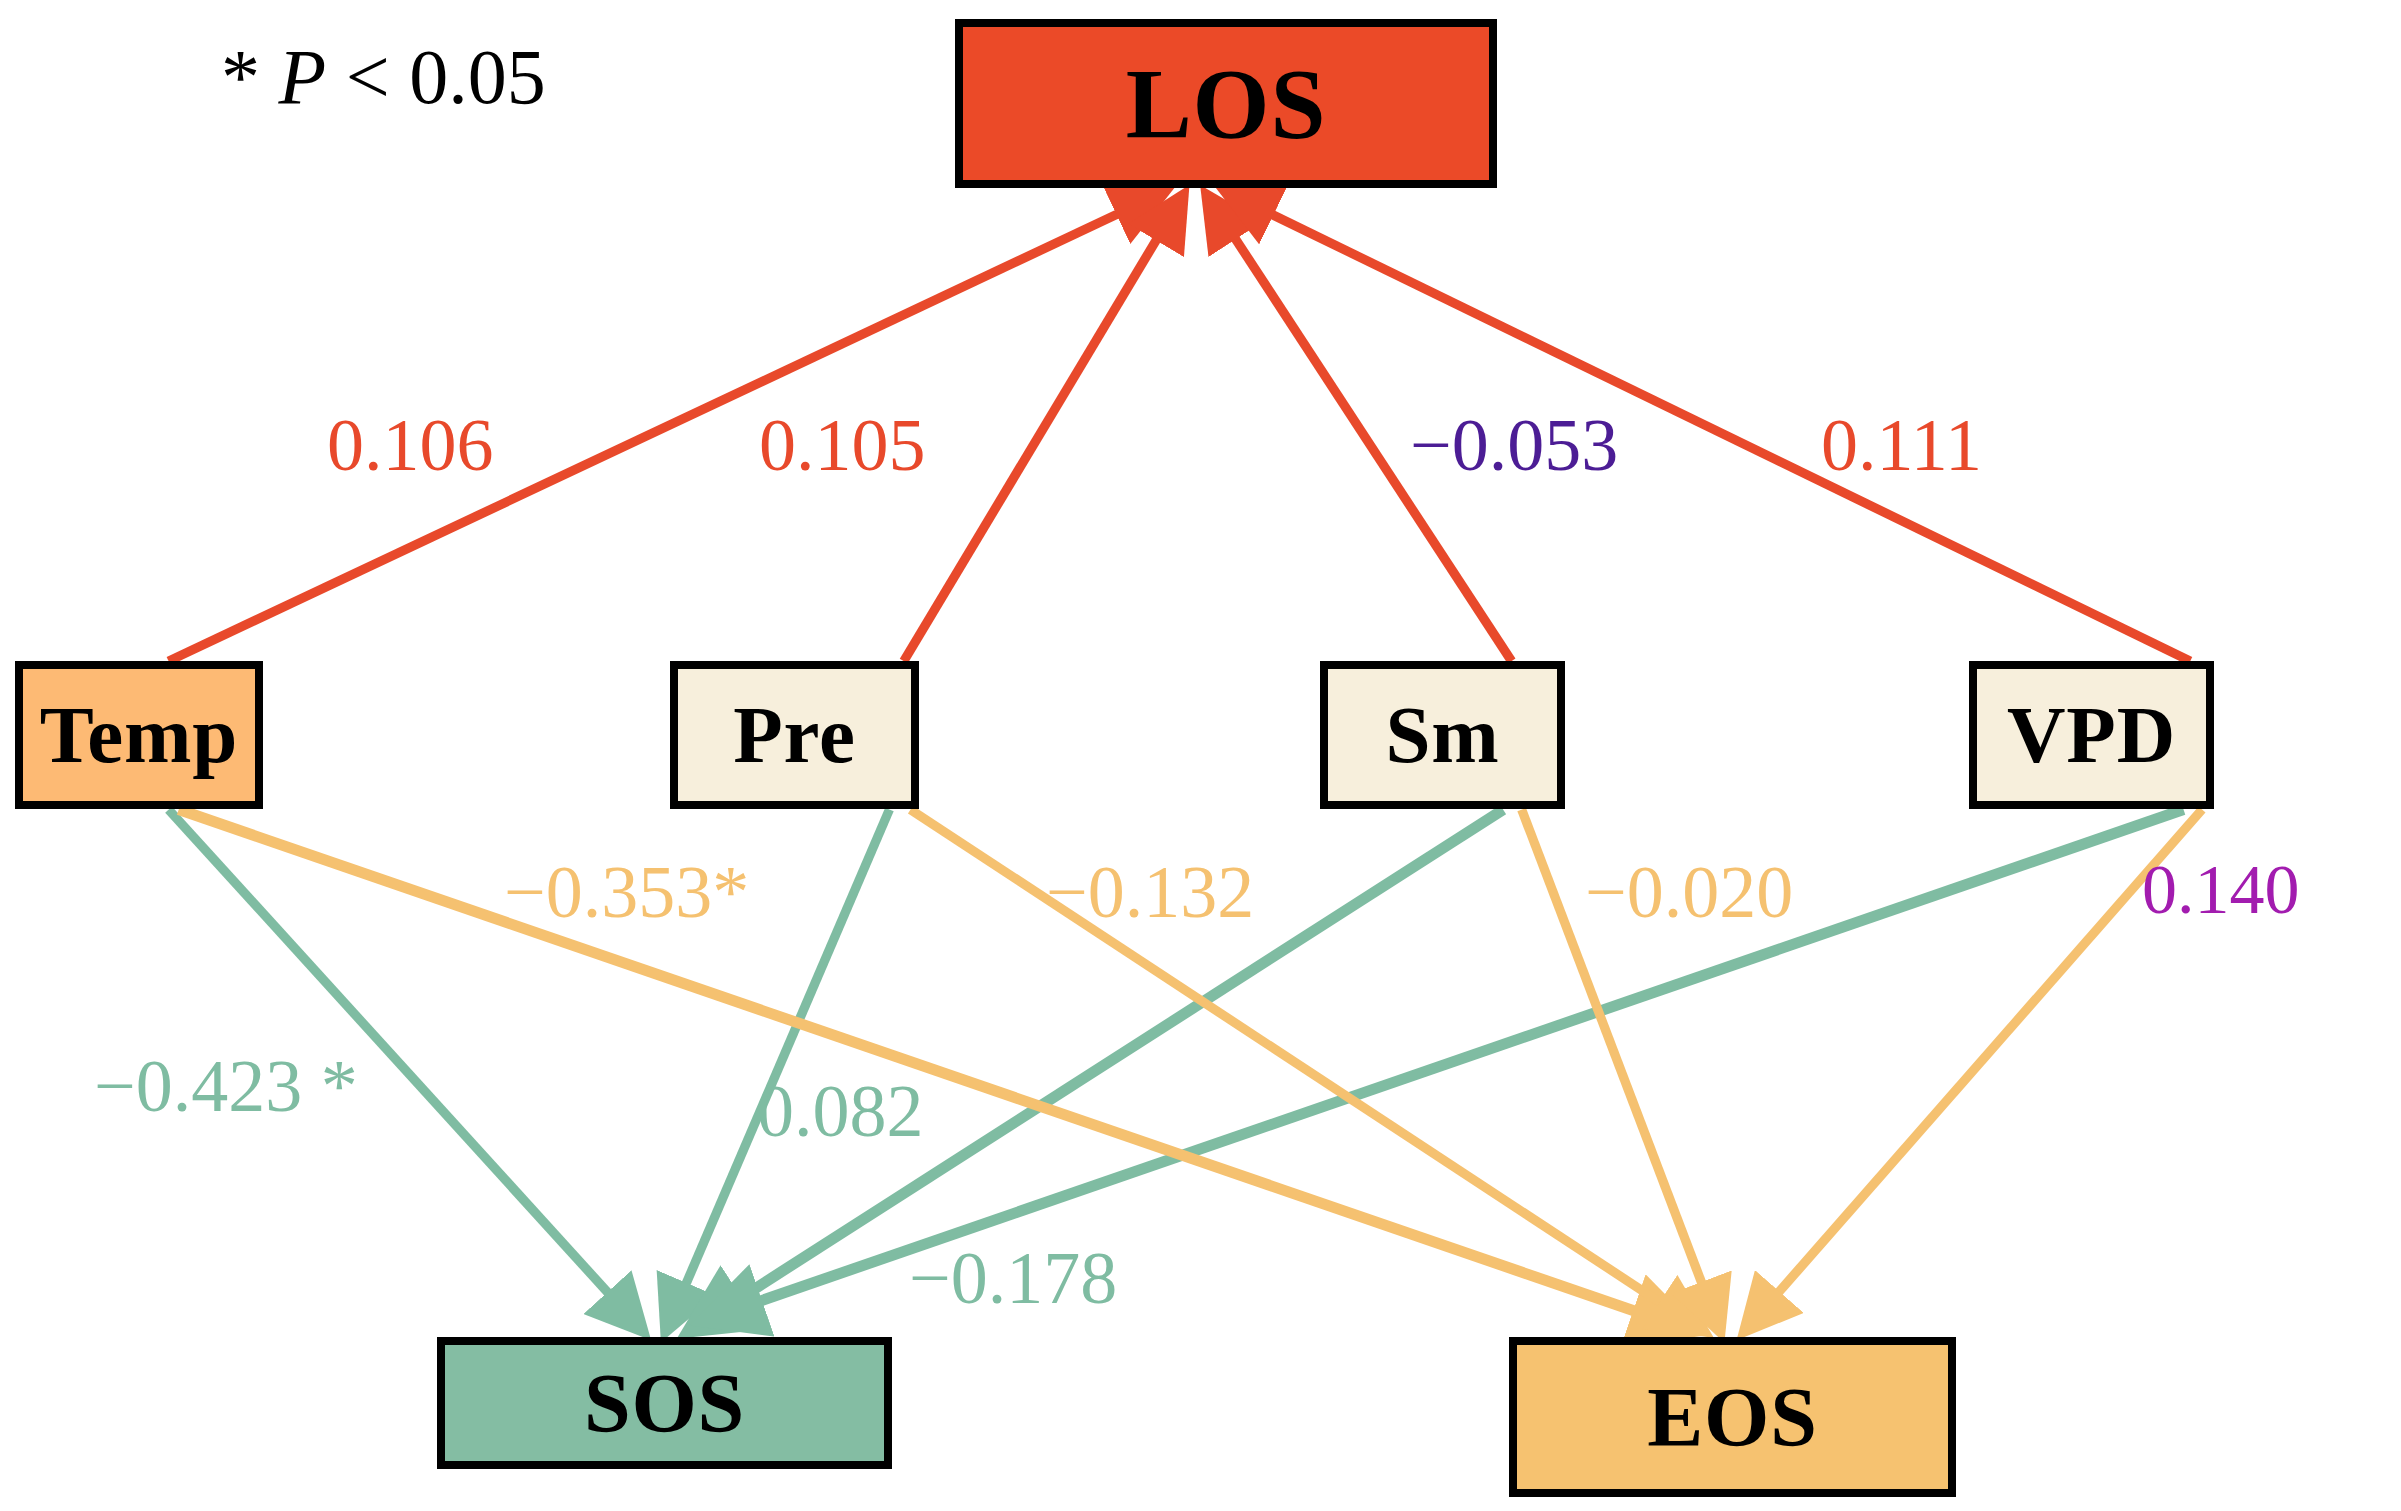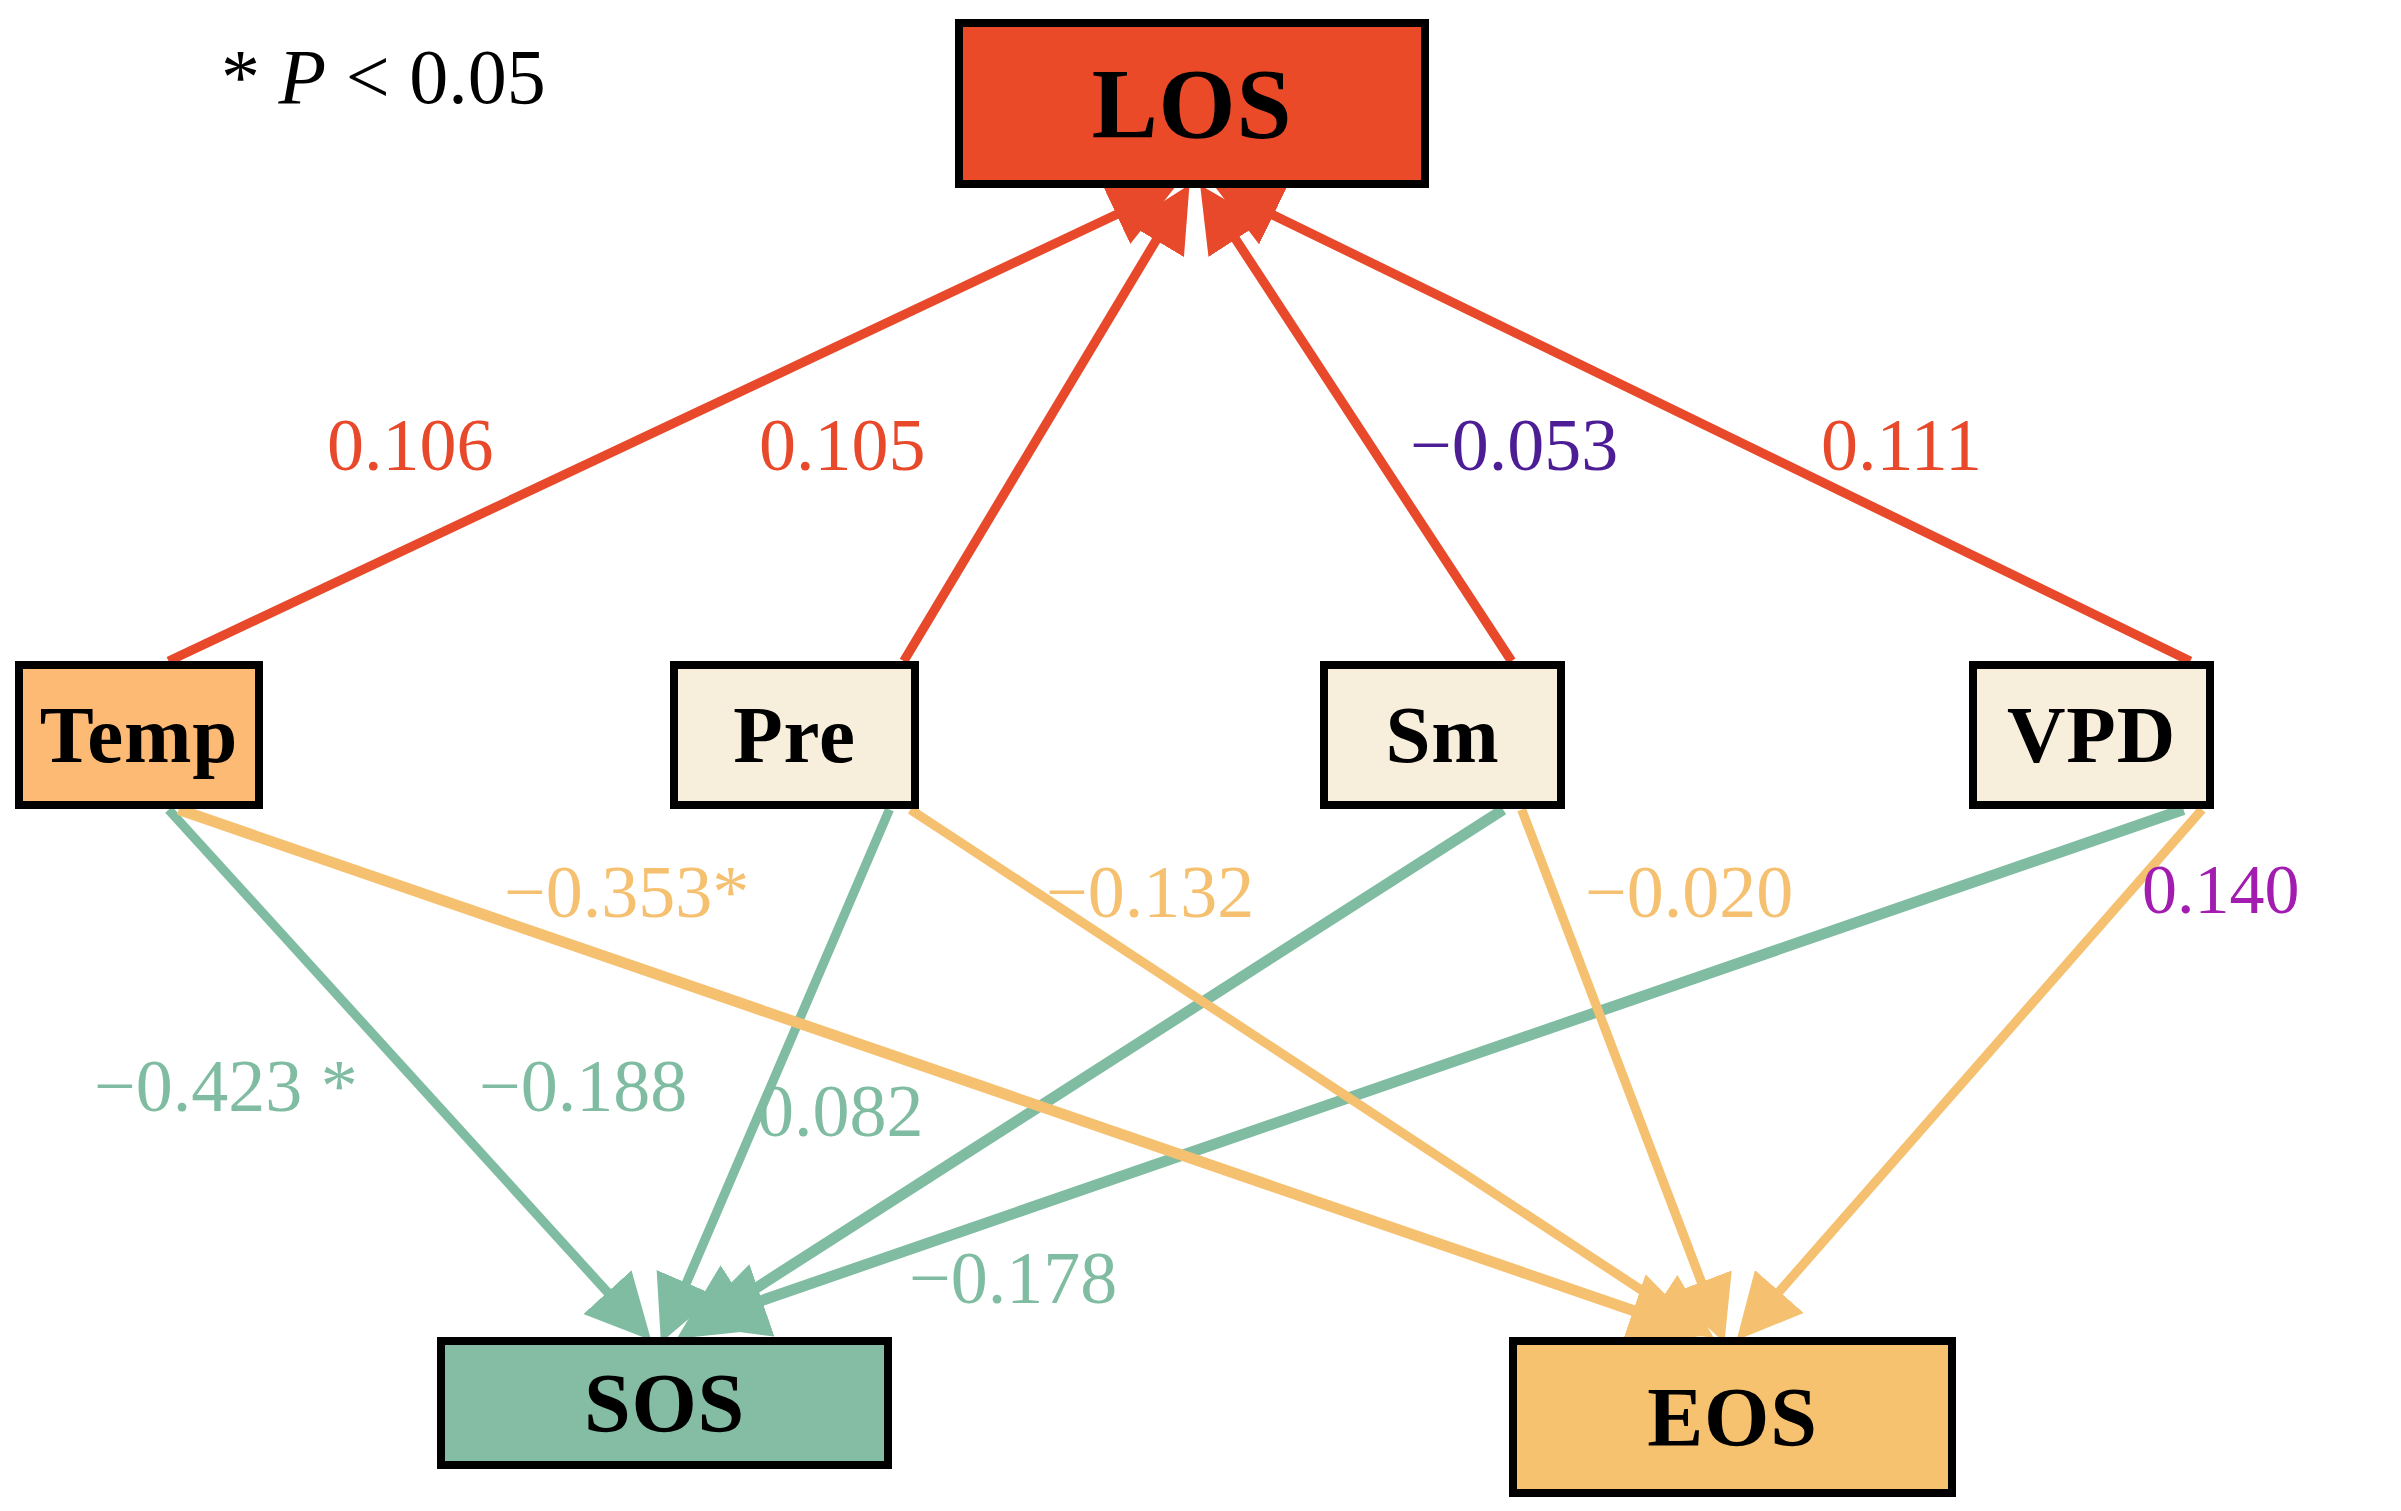--- a/index.html
+++ b/index.html
@@ -76,21 +76,21 @@
     <line x1="1055" y1="960" x2="790" y2="1578" stroke="#7FBCA2" stroke-width="11" marker-end="url(#arrow-green)"></line>
     <line x1="1783" y1="960" x2="818" y2="1578" stroke="#7FBCA2" stroke-width="13" marker-end="url(#arrow-green)"></line>
     <line x1="2590" y1="960" x2="835" y2="1566" stroke="#7FBCA2" stroke-width="13" marker-end="url(#arrow-green)"></line>
 
     <line x1="212" y1="960" x2="2006" y2="1578" stroke="#F5C170" stroke-width="13" marker-end="url(#arrow-amber)"></line>
     <line x1="1080" y1="960" x2="2020" y2="1578" stroke="#F5C170" stroke-width="11" marker-end="url(#arrow-amber)"></line>
     <line x1="1805" y1="960" x2="2040" y2="1578" stroke="#F5C170" stroke-width="11" marker-end="url(#arrow-amber)"></line>
     <line x1="2612" y1="960" x2="2070" y2="1578" stroke="#F5C170" stroke-width="11" marker-end="url(#arrow-amber)"></line>
   </svg>
 
-  <div class="node-box" style="left:955px; top:18.6px; width:474px; height:169px; background:#EB4A28; font-size:99px;">
+  <div class="node-box" style="left:955px; top:18.6px; width:542px; height:169px; background:#EB4A28; font-size:99px;">
     <span>LOS</span>
   </div>
 
   <div class="node-box" style="left:15px; top:661px; width:248px; height:148px; background:#fdba74; font-size:81px;align-items:center;">
     <span>Temp</span>
   </div>
 
   <div class="node-box" style="left:670px; top:661px; width:249px; height:148px; background:#F7EFDC; font-size:81px;">
     <span>Pre</span>
   </div>
@@ -137,23 +137,20 @@
   <div class="edge-label" style="left:1585px; top:850px; font-size:74px; color:#F5C170;">
     <span>−0.020</span>
   </div>
   <div class="edge-label" style="left:2142px; top:850px; font-size:70px; color:#a21caf;">
     <span>0.140</span>
   </div>
 
   <div class="edge-label" style="left:94px; top:1044px; font-size:74px; color:#7FBCA2;">
     <span>−0.423 *</span>
   </div>
-  <div class="edge-label" style="left:479px; top:1044px; font-size:74px; color:#7FBCA2;">
-    <span>−0.188</span>
-  </div>
   <div class="edge-label" style="left:757px; top:1069px; font-size:74px; color:#7FBCA2;">
     <span>0.082</span>
   </div>
   <div class="edge-label" style="left:909px; top:1236px; font-size:74px; color:#7FBCA2;">
     <span>−0.178</span>
   </div>
 
 </div>
 
 

